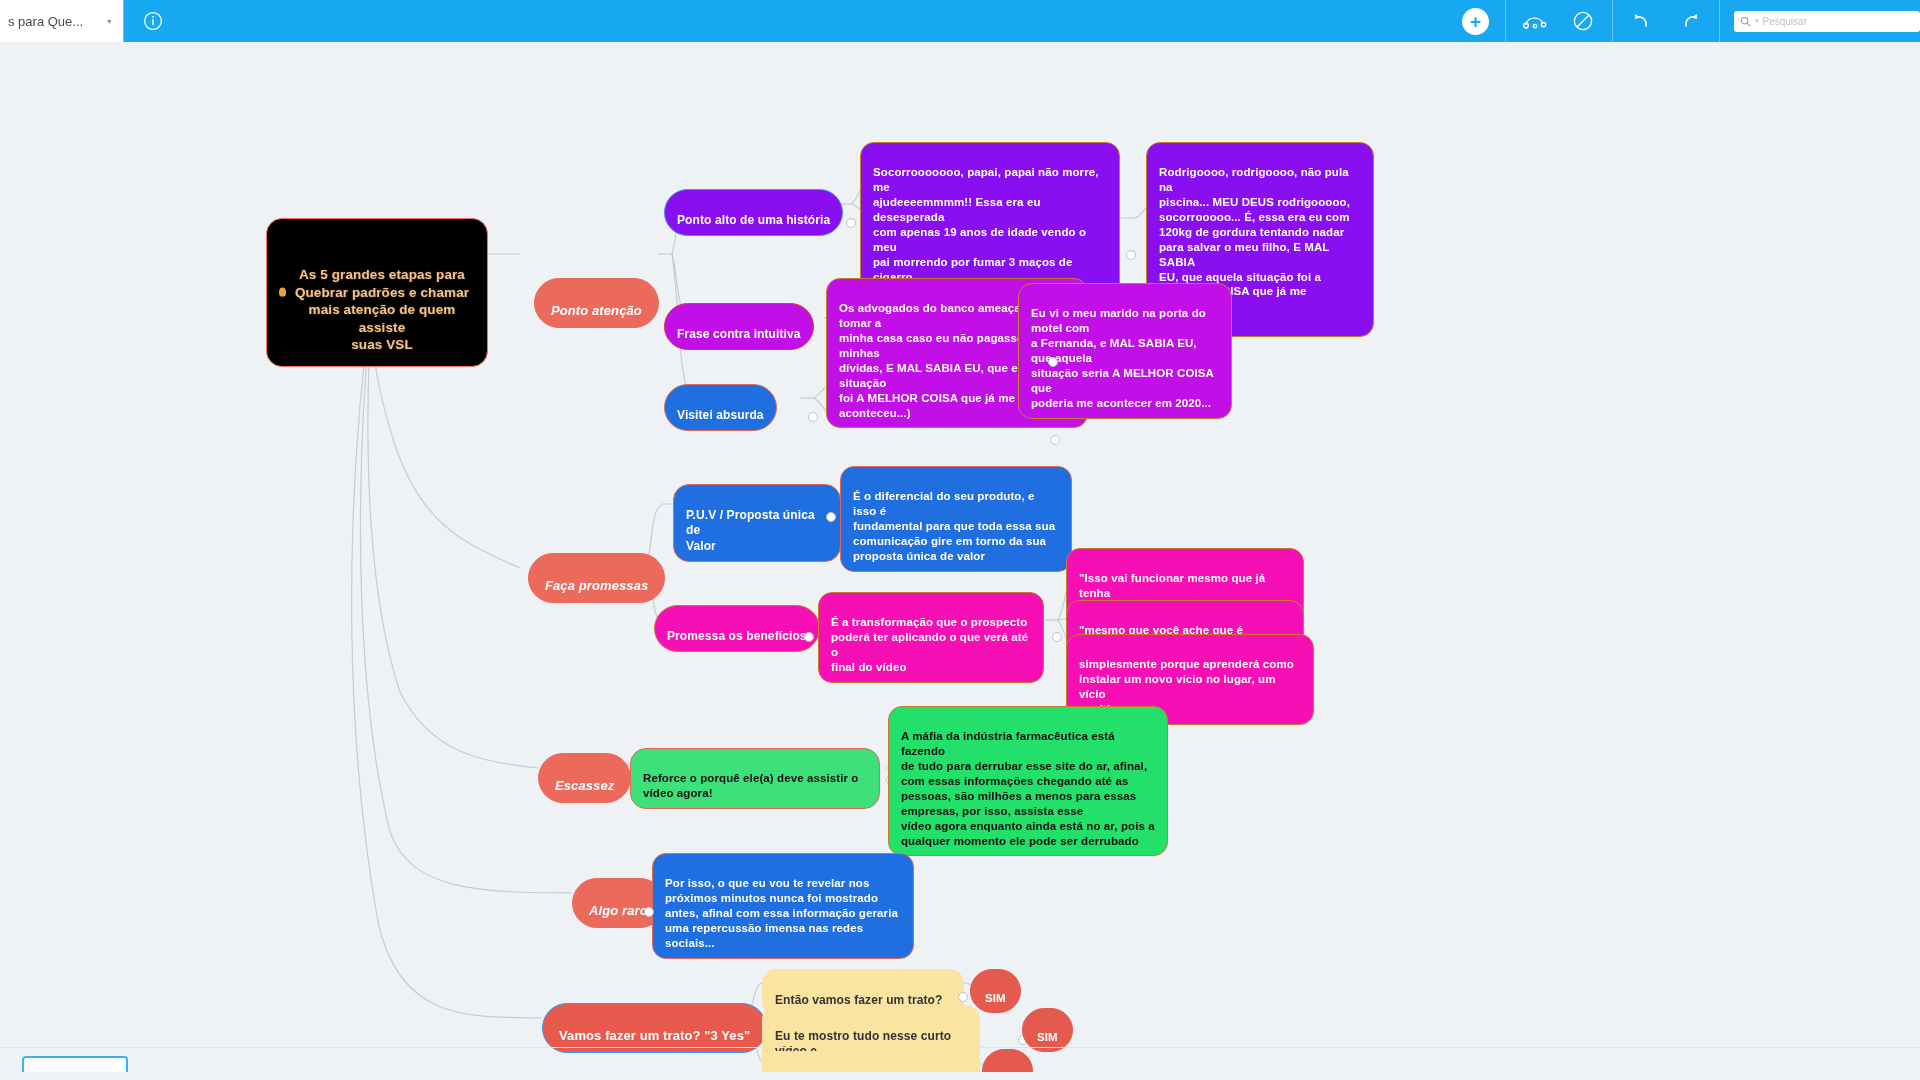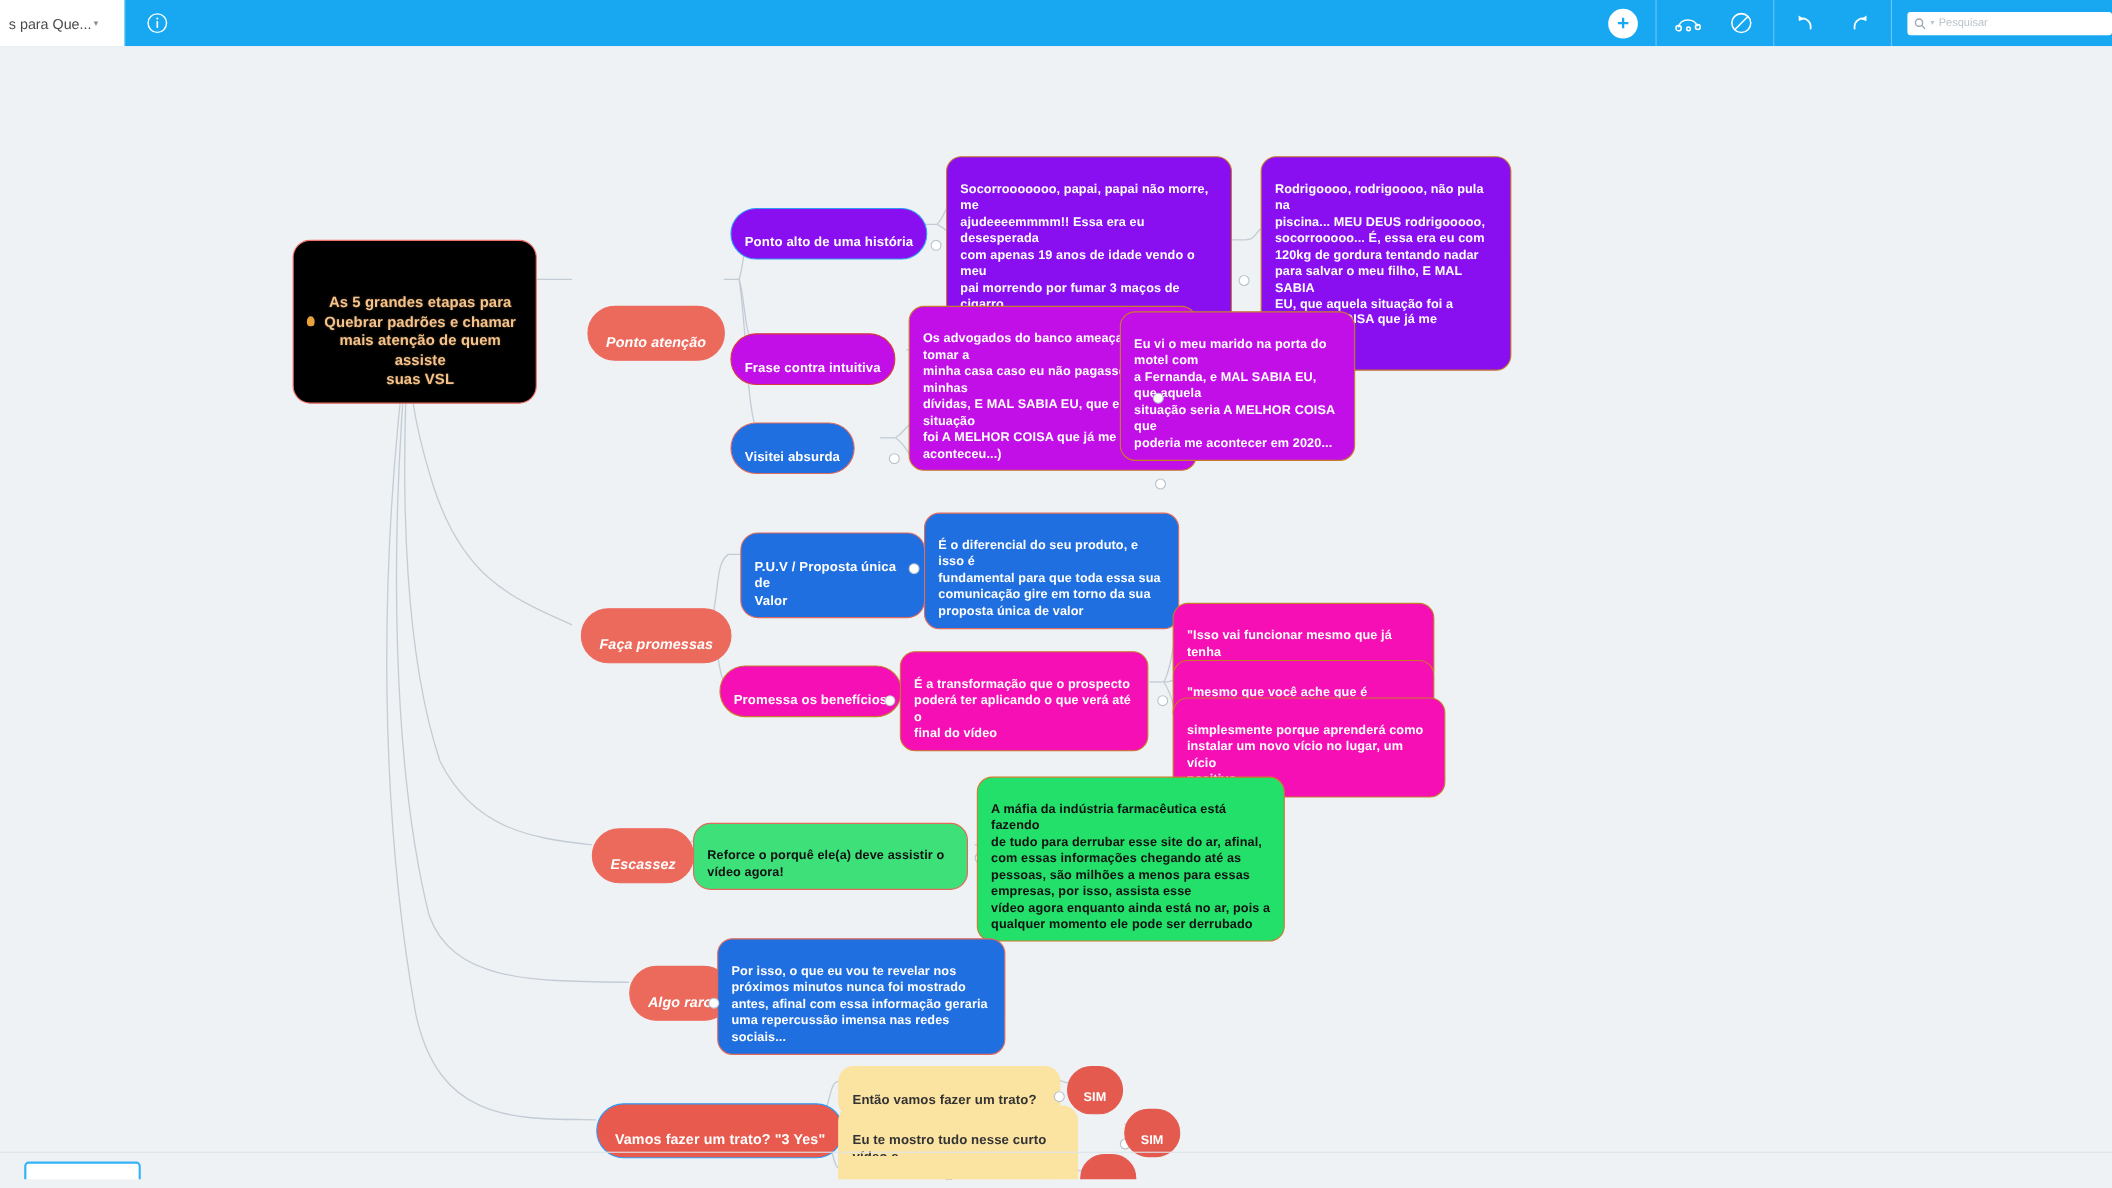--- a/index.html
+++ b/index.html
@@ -14,21 +14,21 @@
   .topbar {
     position: absolute; top: 0; left: 0;
     width: 1920px; height: 42px;
     background: #18a8f2;
     display: flex; align-items: center;
   }
   .tb-doc {
     height: 42px; min-width: 96px;
     background: #ffffff;
     display: flex; align-items: center; justify-content: flex-end;
-    padding: 0 24px 0 8px; gap: 2px;
+    padding: 0 12px 0 8px; gap: 24px;
     color: #4a4a4a; font-size: 13px; white-space: nowrap;
     overflow: hidden;
   }
   .tb-doc .caret { font-size: 8px; color: #8a8a8a; }
   .tb-sep { width: 1px; height: 42px; background: rgba(255,255,255,.35); }
   .tb-info {
     width: 58px; height: 42px;
     display: flex; align-items: center; justify-content: center;
   }
   .tb-spacer { flex: 1 1 auto; height: 42px; }

